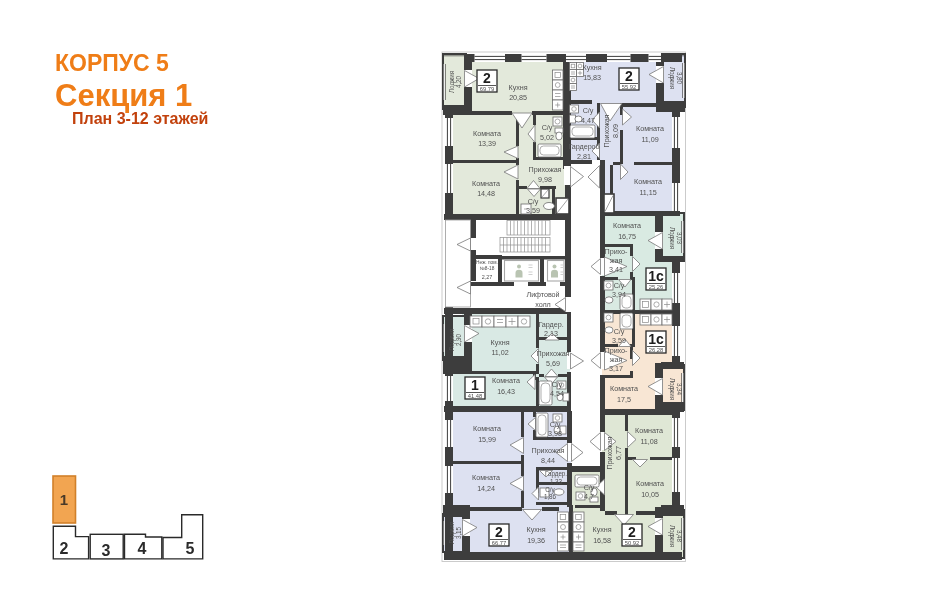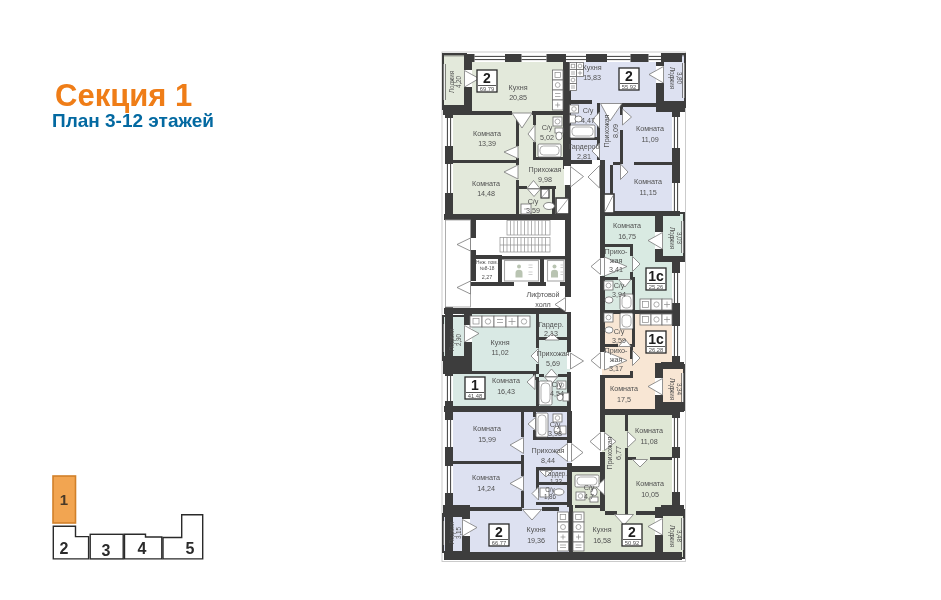--- a/index.html
+++ b/index.html
@@ -1,24 +1,25 @@
 <!DOCTYPE html>
 <html><head>
 <meta charset="utf-8">
 <style>
 html,body{margin:0;padding:0;background:#ffffff;}
 #page{position:relative;width:941px;height:600px;background:#ffffff;overflow:hidden;font-family:"Liberation Sans",sans-serif;}
 .t1{position:absolute;left:55px;top:50px;color:#ef7d17;font-size:23px;font-weight:bold;}
 .t2{position:absolute;left:55px;top:78px;color:#ef7d17;font-size:31px;font-weight:bold;}
-.t3{position:absolute;left:52px;top:110px;color:#0369a1;font-size:19px;font-weight:bold;}
+.t3{position:absolute;left:72px;top:110px;color:#c2410c;font-size:16px;font-weight:bold;}
 </style>
 </head>
 <body>
 <div id="page">
 
+<div class="t1">КОРПУС 5</div>
 
 <div class="t2">Секция 1</div>
 
 <div class="t3">План 3-12 этажей</div>
 <svg width="941" height="600" viewBox="0 0 941 600" style="position:absolute;left:0;top:0;" fill="none">
 <defs>
 <style>
 .w{fill:#3d3d3d;}
 .lbl{font-family:"Liberation Sans",sans-serif;font-size:7.2px;fill:#525252;text-anchor:middle;letter-spacing:-0.05px;}
 .lbs{font-family:"Liberation Sans",sans-serif;font-size:6.3px;fill:#525252;text-anchor:middle;letter-spacing:-0.05px;}

